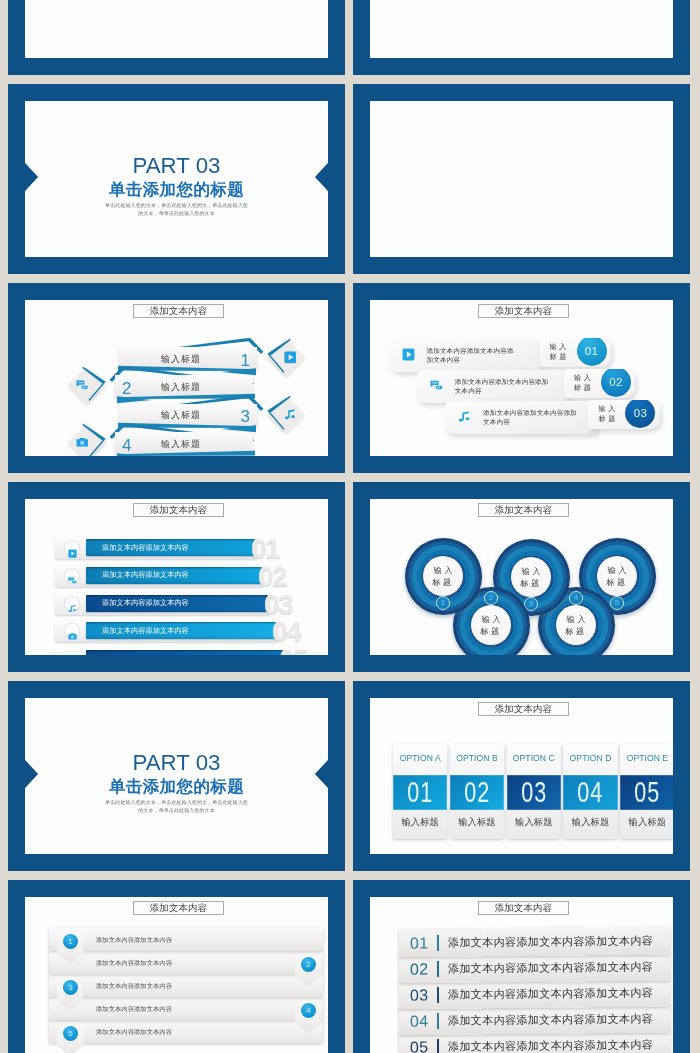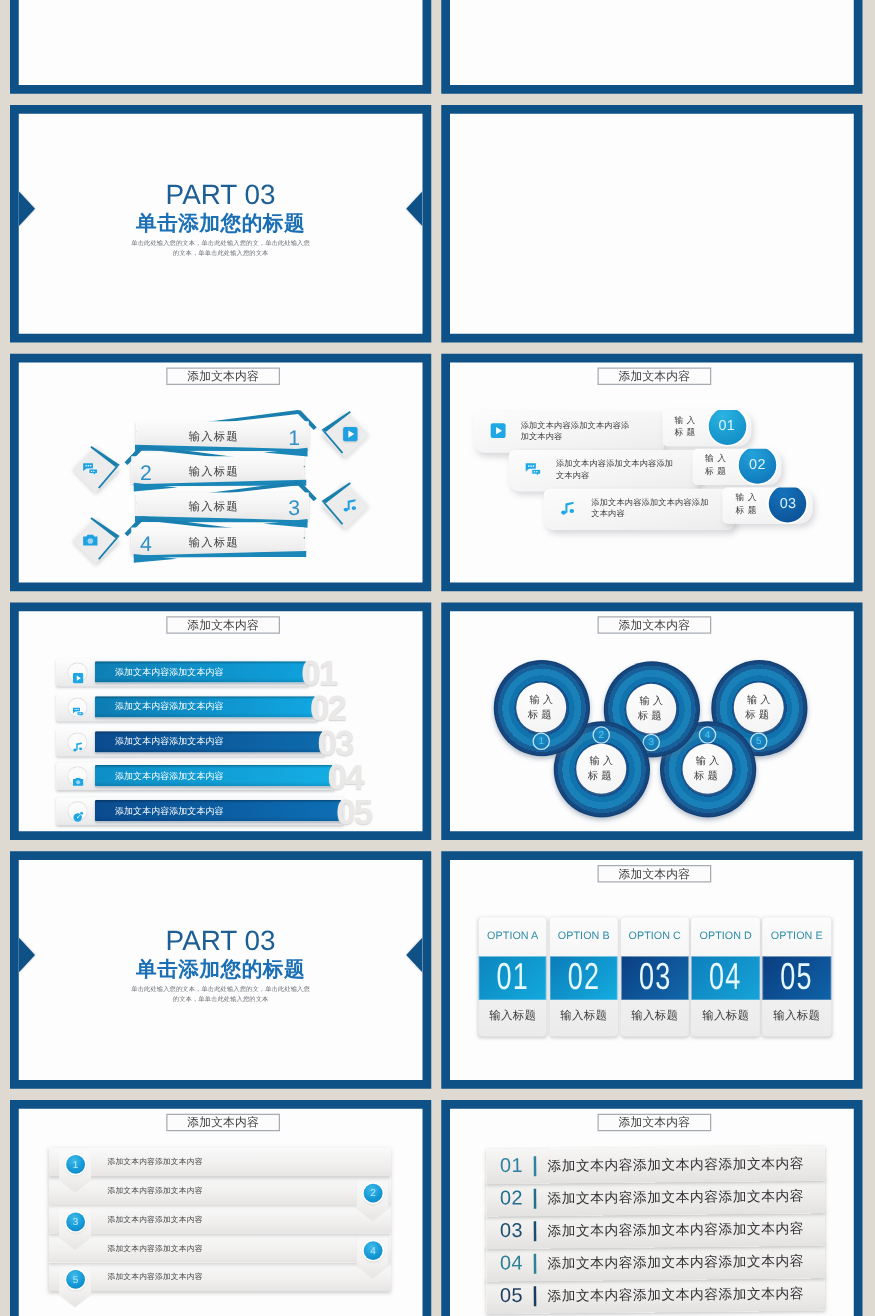--- a/index.html
+++ b/index.html
@@ -6,21 +6,21 @@
   body{
     width:700px;height:1053px;overflow:hidden;
     background:#dedad2;
     font-family:"Liberation Sans",sans-serif;
   }
   .grid{position:absolute;left:0;top:0;width:700px;height:1053px;}
   .slide{
     position:absolute;width:337px;height:190px;
     background:#0d5186;
     box-sizing:border-box;
-    padding:7px;
+    padding:17px;
   }
   .slide .inner{
     position:relative;width:100%;height:100%;
     background:#fdfdfe;overflow:hidden;
   }
   .c1{left:8px;}
   .c2{left:353px;}
   .r1{top:-115px;}
   .r2{top:84px;}
   .r3{top:283px;}

